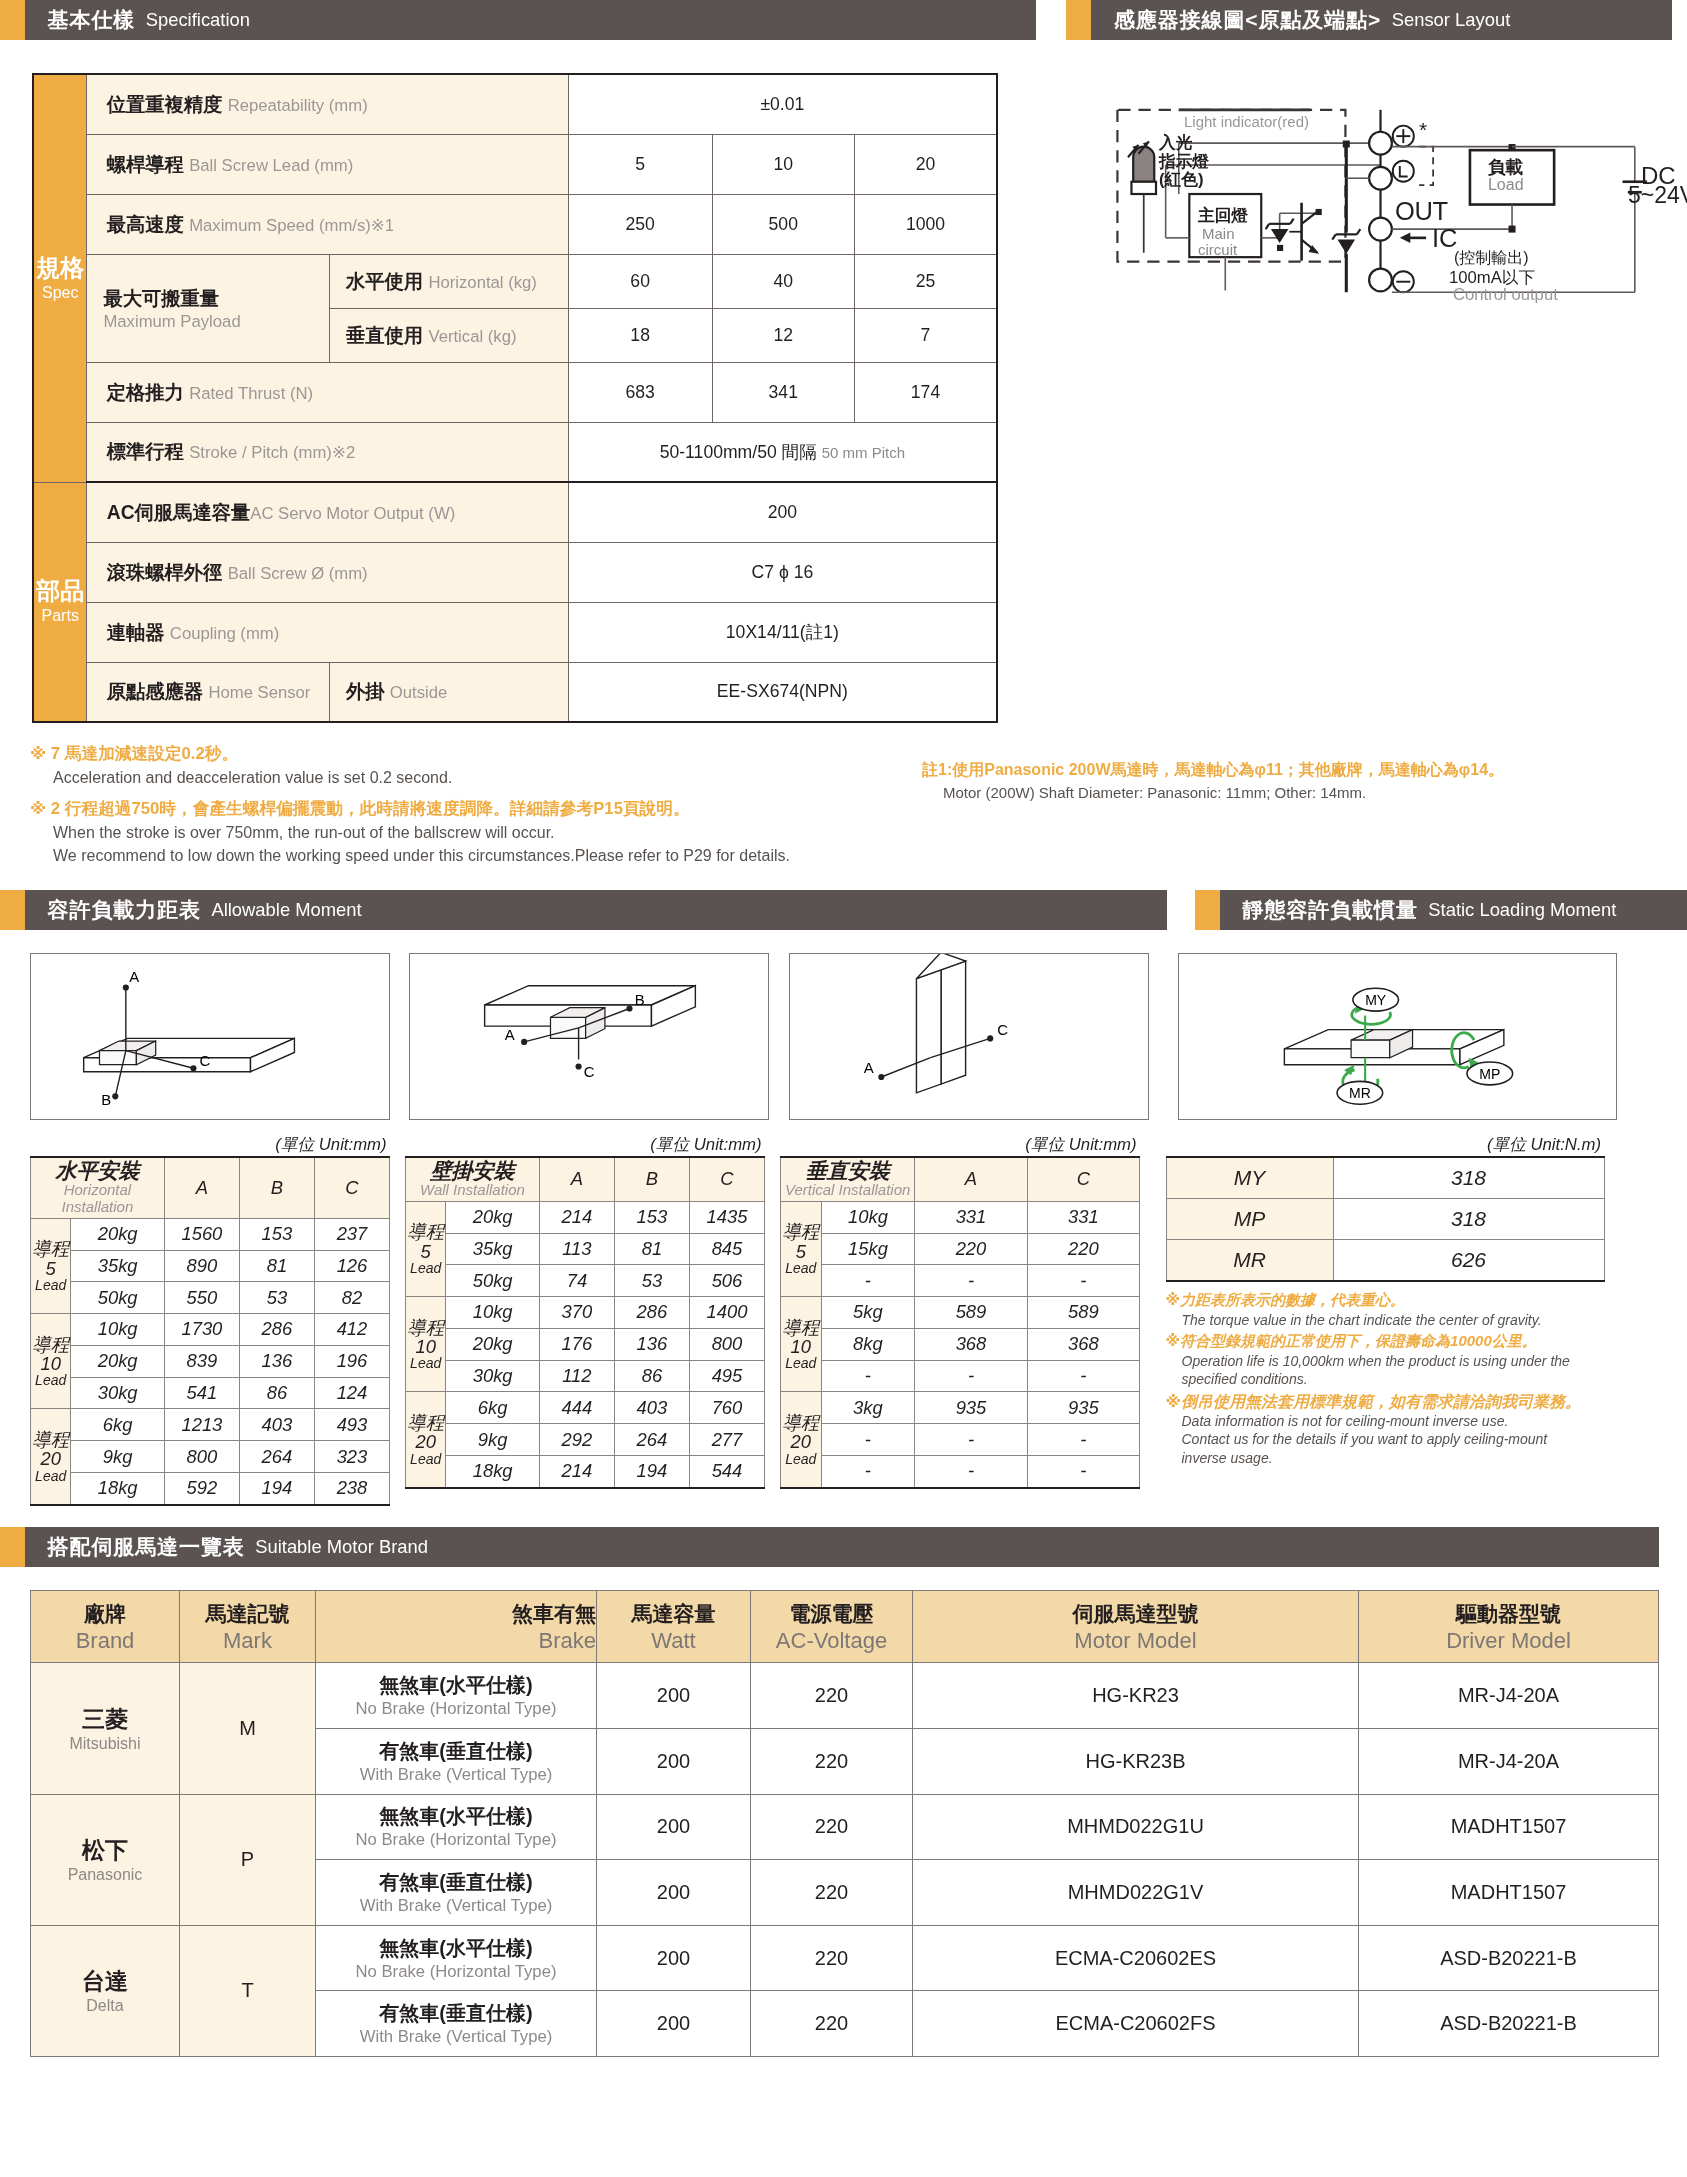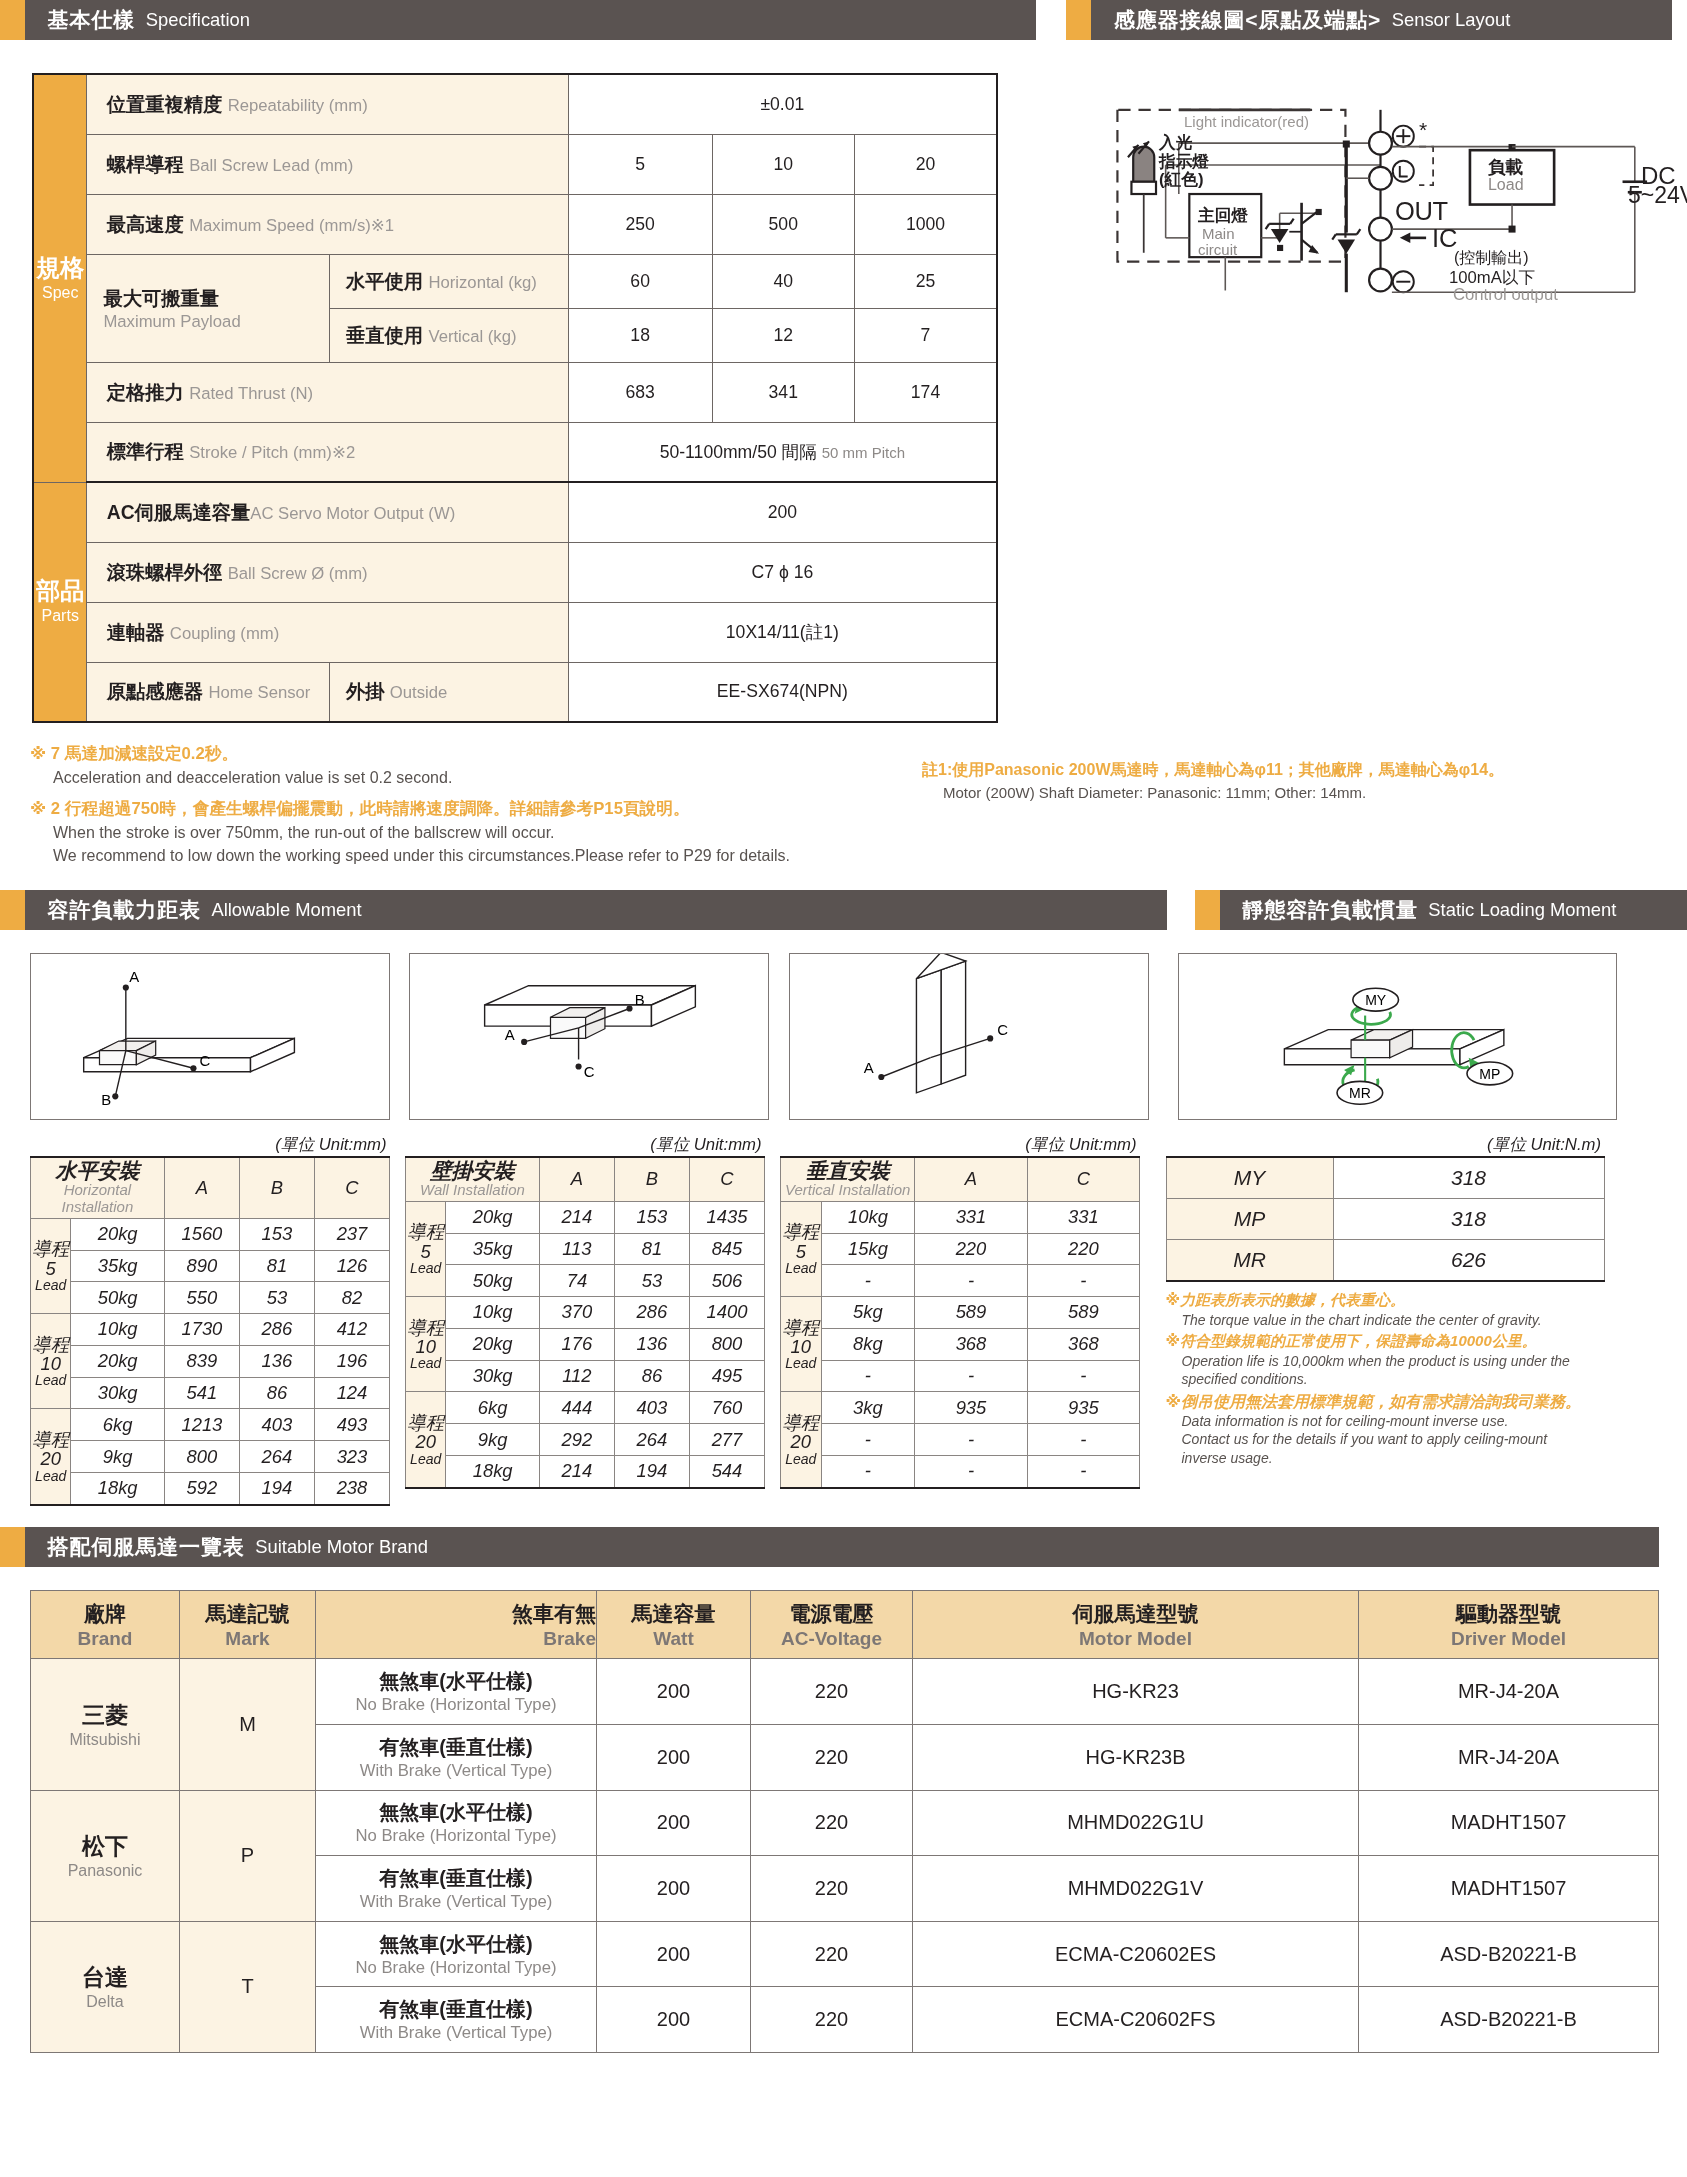--- a/index.html
+++ b/index.html
@@ -86,21 +86,21 @@
   
   .sl-table { border-collapse: collapse; border-top: 2.6px solid #231f20; border-bottom: 2.6px solid #231f20; width: 439px; }
   .sl-table td { border: 0.9px solid #8a8582; font-size: 21px; text-align: center; padding: 8px 0; }
   .sl-lbl { background: #fcf3e3; width: 167px; }
 
   
   .brand-table { width: 1629px; margin: 23px 0 0 30px; border-collapse: collapse; border: 1.8px solid #231f20; }
   .brand-table th, .brand-table td { border: 0.9px solid #7d7775; text-align: center; }
   .brand-table thead th { background: #f3d8a8; padding: 8.8px 0; }
   .bh-zh { font-size: 21px; font-weight: bold; display: block; color: #231f20; }
-  .bh-en { font-size: 19px; font-weight: bold; display: block; color: #7d7775; }
+  .bh-en { font-size: 22px; font-weight: normal; display: block; color: #7d7775; }
   .brand-table td { padding: 8.8px 0; font-size: 20px; background: #ffffff; }
   .brand-name { background: #fcf3e3 !important; }
   .brand-name .zh { font-size: 23px; font-weight: bold; display: block; }
   .brand-name .en { font-size: 16px; color: #8d8987; display: block; }
   .mark-cell { background: #fcf3e3 !important; font-size: 23px; }
   .brake-cell .zh { font-size: 20px; font-weight: bold; display: block; }
   .brake-cell .en { font-size: 16.7px; color: #8d8987; display: block; }
 
   .svg-box { display: block; }
 </style>

